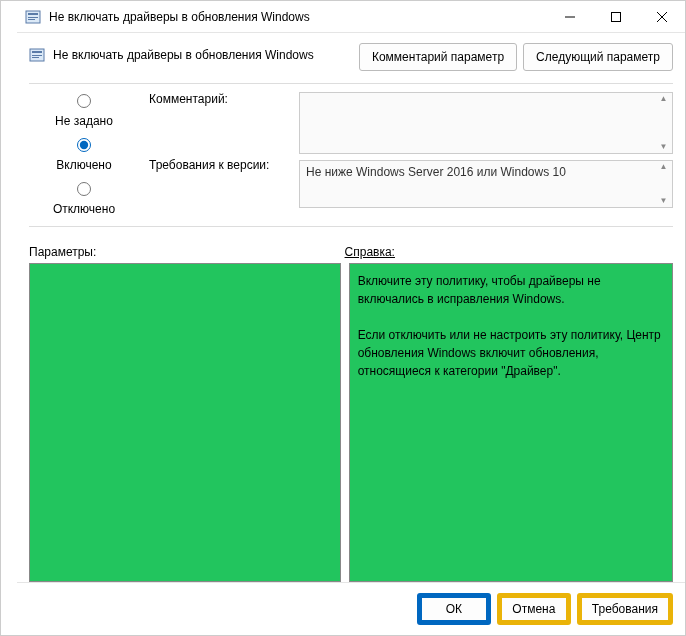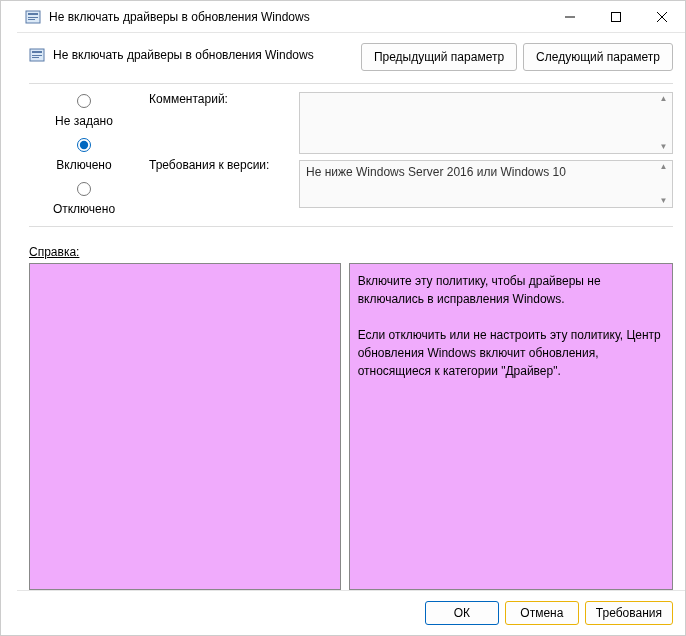--- a/index.html
+++ b/index.html
@@ -47,31 +47,31 @@
     }
     .comment-box { height: 62px; }
     .req-box { height: 48px; }
     .spin-arrows { position: absolute; right: 1px; width: 15px; display: flex; flex-direction: column; justify-content: space-between; top: 1px; bottom: 1px; }
     .spin-arrows .arrow { font-size: 8px; color: #888; text-align: center; line-height: 10px; cursor: default; }
     .section-labels { display: flex; margin-top: 10px; margin-bottom: 4px; }
     .section-labels .lab-left { width: 49%; }
     .section-labels .lab-right { width: 51%; text-decoration: underline; }
     .panels { display: flex; gap: 8px; flex: 1; }
     .panel {
-      border: 1px solid #888; background: #f0abfc; padding: 8px; font-size: 12px; line-height: 1.5;
+      border: 1px solid #888; background: #22c55e; padding: 8px; font-size: 12px; line-height: 1.5;
       overflow: auto;
     }
     .panel.left { width: 49%; }
     .panel.right { width: 51%; }
     .footer {
       display: flex; justify-content: flex-end; gap: 6px; padding: 10px 12px;
       border-top: 1px solid #e5e5e5;
     }
     .footer .btn {
-      min-width: 74px; padding: 4px 10px; border: 1px solid #eab308; background: #fdfdfd; border-radius: 3px;
+      min-width: 74px; padding: 4px 10px; border: 5px solid #eab308; background: #fdfdfd; border-radius: 3px;
       font-size: 12px; cursor: default; text-align: center;
     }
     .footer .btn.primary { border-color: #0067c0; }
   </style>
 </head>
 <body>
 
 <div class="window">
   <div class="titlebar">
     <svg class="app-icon" viewBox="0 0 16 16">
@@ -106,21 +106,21 @@
       <div class="policy-title-wrap">
         <svg class="policy-icon" viewBox="0 0 16 16">
           <rect x="1" y="2" width="14" height="12" fill="#dbe9f7" stroke="#5a7ba8"></rect>
           <rect x="3" y="4" width="10" height="2" fill="#5a7ba8"></rect>
           <rect x="3" y="8" width="10" height="1" fill="#5a7ba8"></rect>
           <rect x="3" y="10" width="7" height="1" fill="#5a7ba8"></rect>
         </svg>
         <span class="policy-title">Не включать драйверы в обновления Windows</span>
       </div>
       <div class="nav-buttons">
-        <div class="nav-btn">Предыдущий параметр</div>
+        <div class="nav-btn">Комментарий параметр</div>
         <div class="nav-btn">Следующий параметр</div>
       </div>
     </div>
 
     <hr class="sep">
 
     <div class="row-grid">
       <div class="left-col">
         <div class="radio-group">
           <label class="radio-item">
@@ -156,20 +156,21 @@
             <span class="arrow">▲</span>
             <span class="arrow">▼</span>
           </div>
         </div>
       </div>
     </div>
 
     <hr class="sep">
 
     <div class="section-labels">
+      <div class="lab-left label-text">Параметры:</div>
       <div class="lab-right label-text">Справка:</div>
     </div>
 
     <div class="panels" style="height:310px;">
       <div class="panel left">
         <span></span>
       </div>
       <div class="panel right">
         <span style="white-space:pre-wrap;">Включите эту политику, чтобы драйверы не включались в исправления Windows.
 

